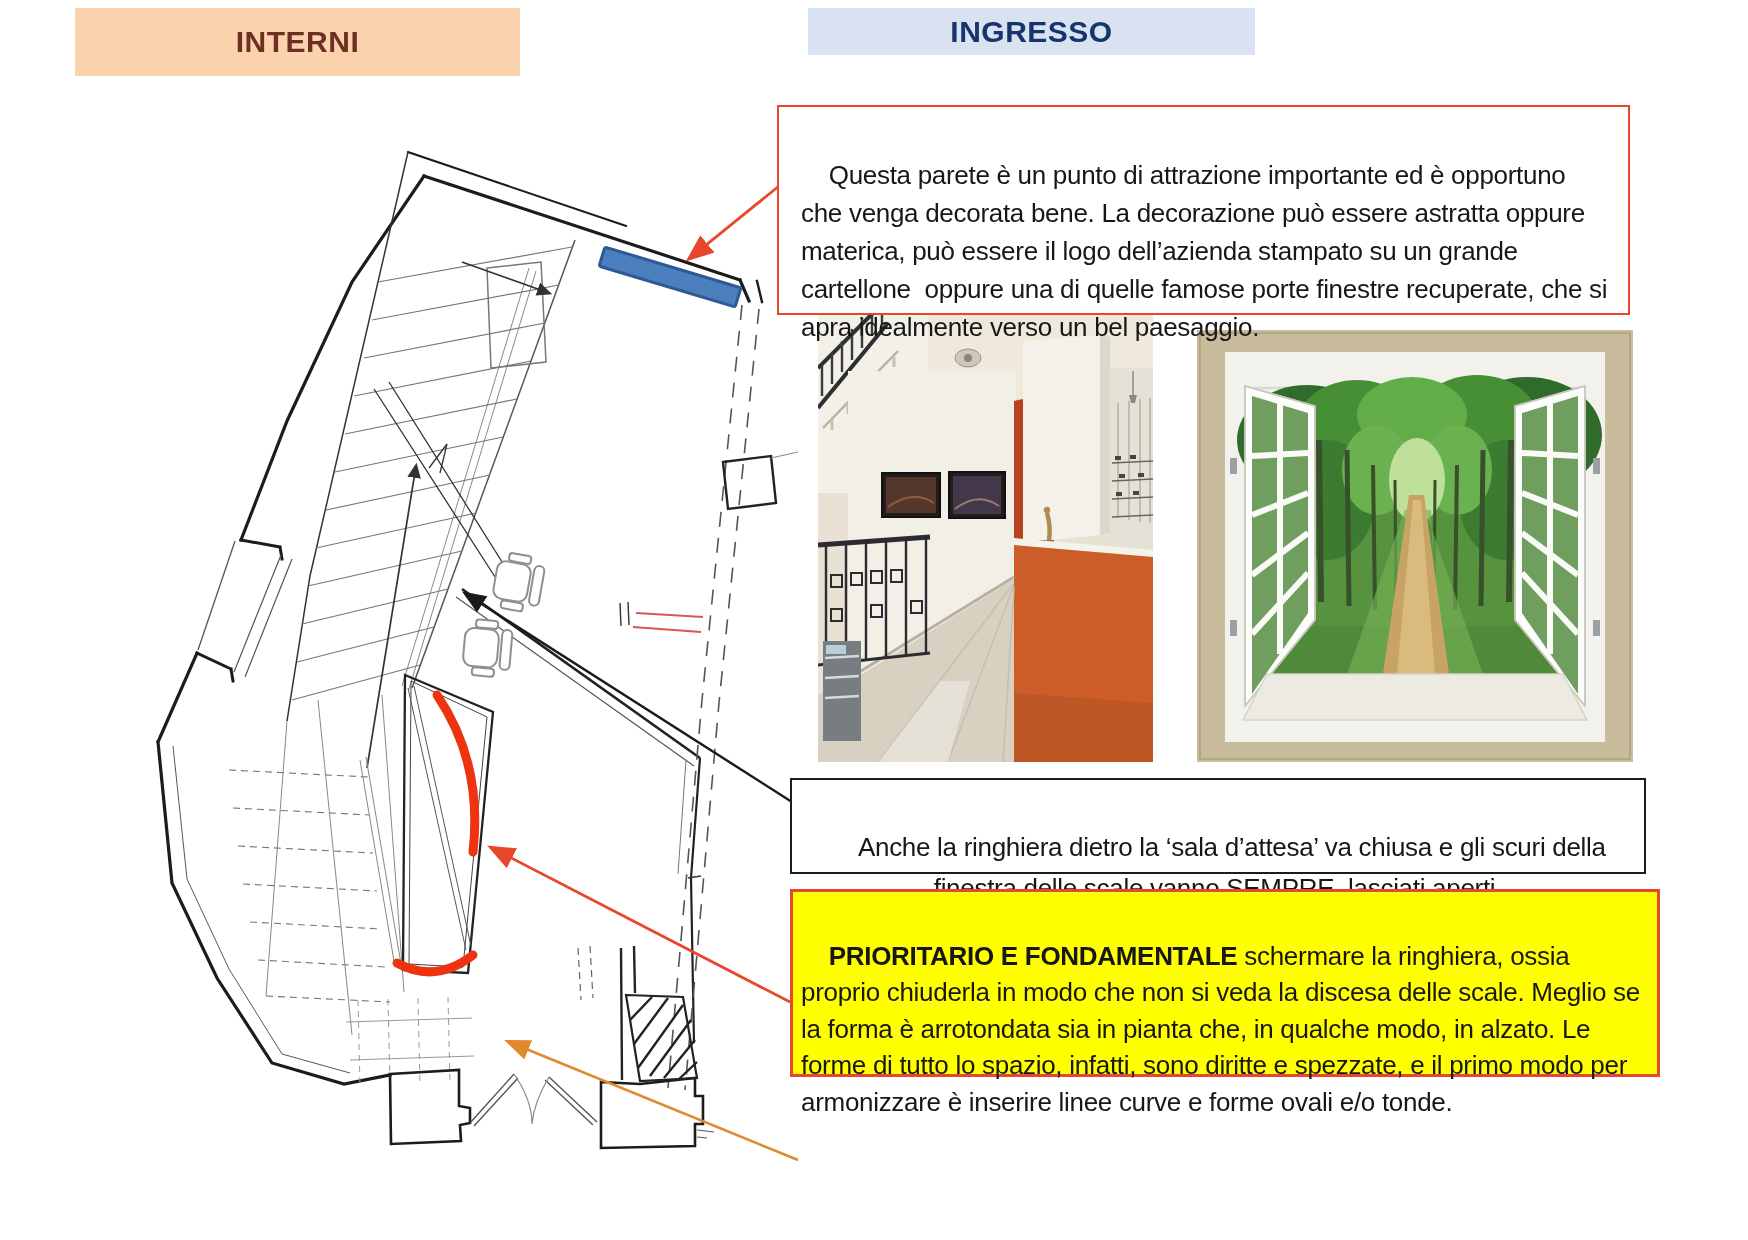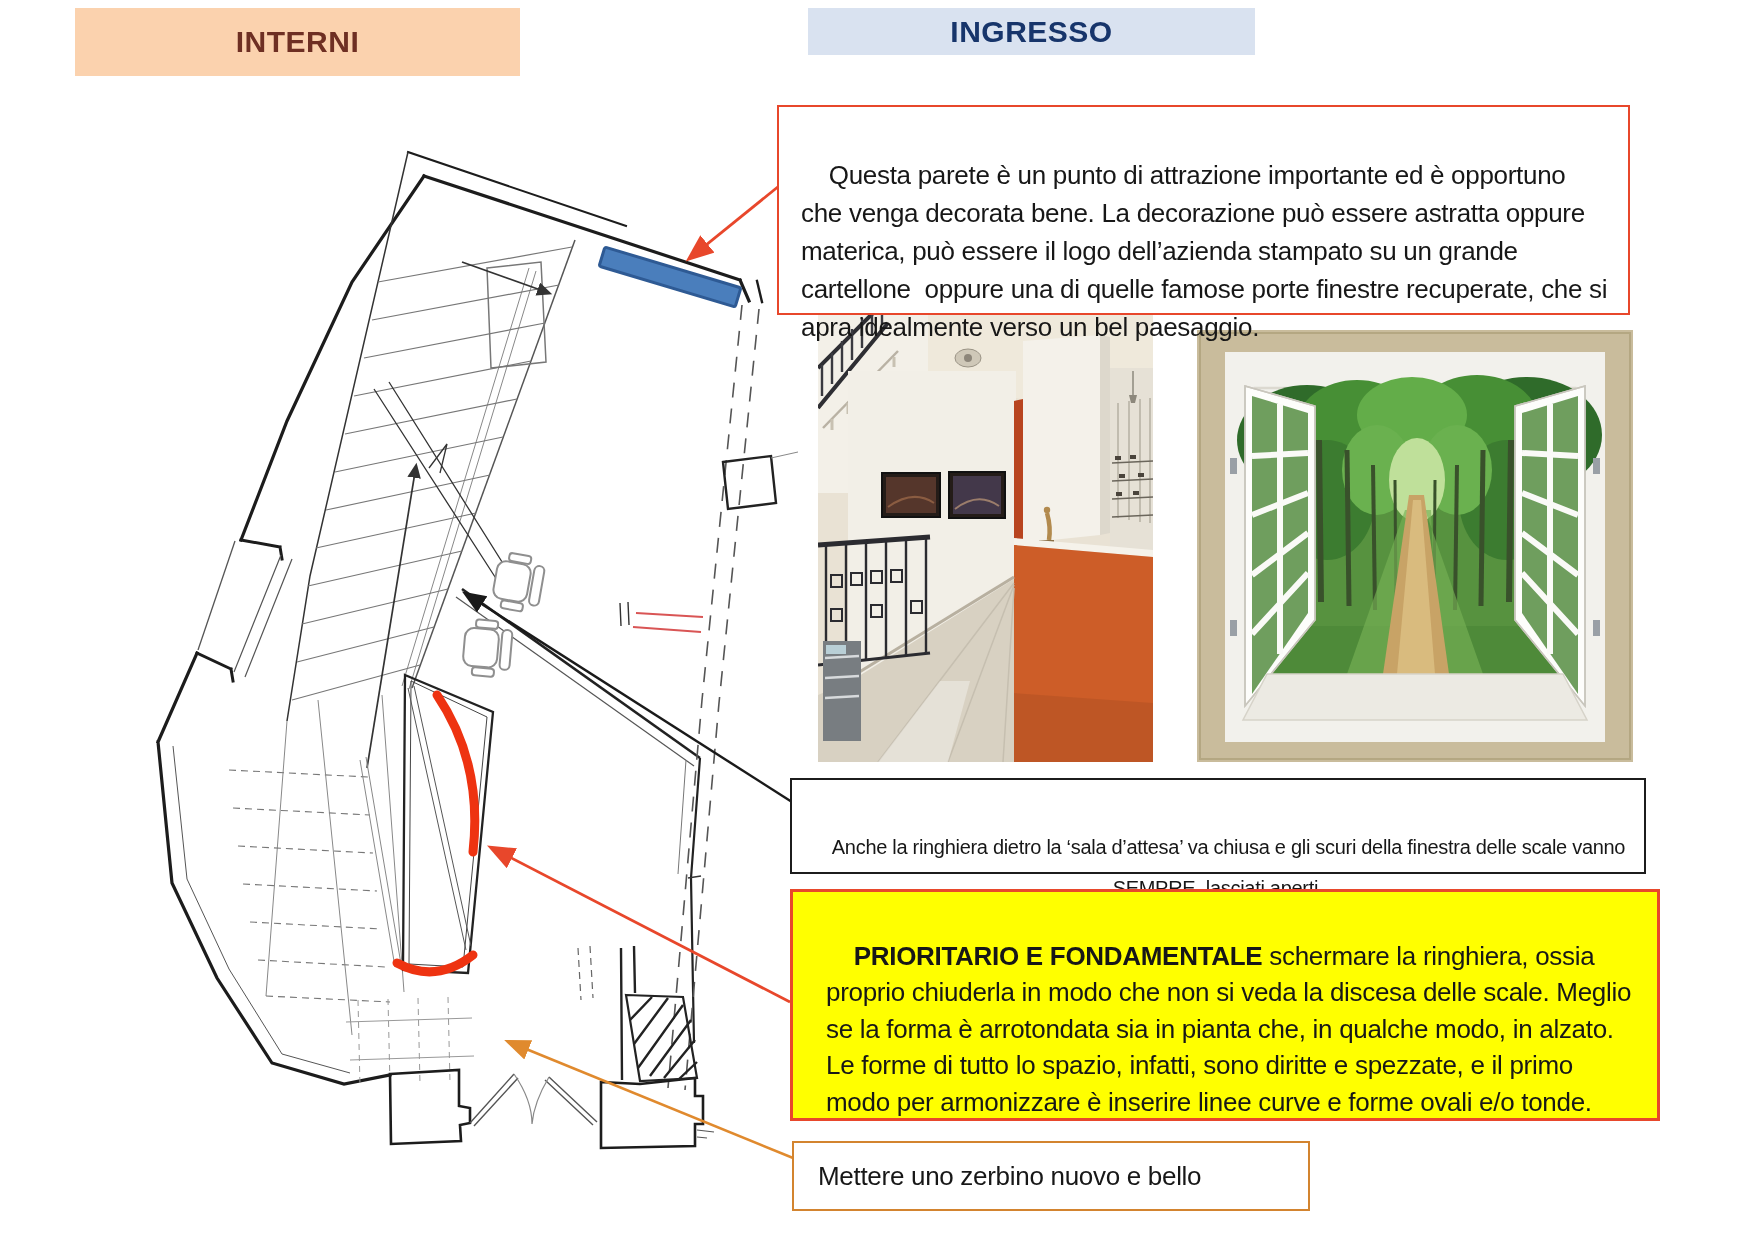--- a/index.html
+++ b/index.html
@@ -34,27 +34,27 @@
   }
   .callout.wall-note{
     left:777px;top:105px;width:853px;height:210px;
     border:2.5px solid var(--callout-border-red,#e8472b);
     padding:11px 20px 0 22px;
   }
   .callout.railing-note{
     left:790px;top:778px;width:856px;height:96px;
     border:2.5px solid #1c1c1c;
     padding:6px 18px 0 18px;
-    text-align:center;font-size:20px;line-height:41px;
+    text-align:center;font-size:26px;line-height:41px;
   }
   .callout.priority-note{
-    left:790px;top:889px;width:870px;height:232px;
+    left:790px;top:889px;width:870px;height:188px;
     background:var(--priority-bg,#ffff00);
     border:3px solid var(--callout-border-red,#e8472b);
-    padding:9px 16px 0 33px;line-height:36.5px;
+    padding:9px 16px 0 8px;line-height:36.5px;
   }
   .callout.priority-note .lead{font-weight:bold;}
   .callout.doormat-note{
     left:792px;top:1141px;width:518px;height:70px;
     border:2.5px solid var(--doormat-border,#d3842f);
     padding:0 10px 0 24px;
     display:flex;align-items:center;white-space:pre-wrap;
   }
   svg{display:block;}
 </style>
@@ -379,17 +379,14 @@
   </div>
 
   <div class="callout railing-note">
     <span>Anche la ringhiera dietro la ‘sala d’attesa’ va chiusa e gli scuri della finestra delle scale vanno SEMPRE  lasciati aperti.</span>
   </div>
 
   <div class="callout priority-note">
     <span class="lead">PRIORITARIO E FONDAMENTALE</span><span> schermare la ringhiera, ossia proprio chiuderla in modo che non si veda la discesa delle scale. Meglio se la forma è arrotondata sia in pianta che, in qualche modo, in alzato. Le forme di tutto lo spazio, infatti, sono diritte e spezzate, e il primo modo per armonizzare è inserire linee curve e forme ovali e/o tonde.</span>
   </div>
 
-  <div class="callout doormat-note">
-    <span>Mettere uno zerbino nuovo e bello</span>
-  </div>
 
 </div>
 
 </body></html>

